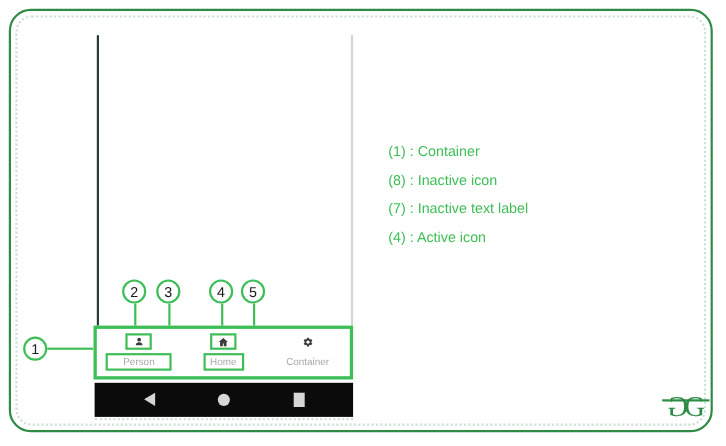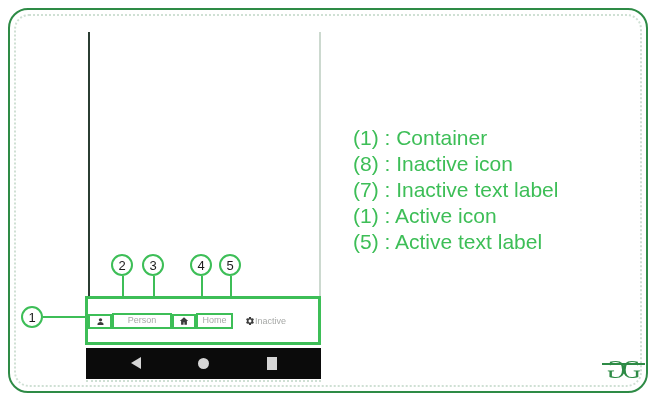--- a/index.html
+++ b/index.html
@@ -15,21 +15,21 @@
   
   .phone-left-edge{position:absolute;left:88px;top:32px;width:2px;height:265px;background:#2b3d33;}
   .phone-right-edge{position:absolute;left:319px;top:32px;width:2px;height:265px;background:#ccd9cf;}
   .screenshot-bottom-edge{position:absolute;left:86px;top:380px;width:235px;height:0;
                border-top:2px dotted #cfe0d4;}
 
   
   .nav-container{position:absolute;left:85px;top:296px;width:236px;height:49px;
                  border:3px solid #3DBE57;background:#ffffff;box-sizing:border-box;
                  display:flex;z-index:3;}
-  .nav-item{flex:1;display:flex;flex-direction:row;align-items:center;}
+  .nav-item{flex:1;display:flex;flex-direction:column;align-items:center;}
   .icon-slot{height:17px;margin-top:3px;margin-bottom:2px;display:flex;align-items:center;justify-content:center;}
   .icon-box{width:24px;height:15px;border:2px solid #3DBE57;box-sizing:border-box;
             display:flex;align-items:center;justify-content:center;background:#fff;}
   .label-box{width:60px;height:16px;border:2px solid #3DBE57;box-sizing:border-box;
              display:flex;align-items:center;justify-content:center;background:#fff;}
   .nav-label{font-size:9px;line-height:1;color:#a7a9a7;}
   .nav-label-plain{font-size:9px;line-height:16px;color:#a7a9a7;}
 
   
   .android-bar{position:absolute;left:86px;top:348px;width:235px;height:31px;background:#0b0b0b;z-index:3;}
@@ -39,21 +39,21 @@
   .home-circ{position:absolute;left:112px;top:10px;width:11px;height:11px;border-radius:50%;background:#d6d6d6;}
   .recents-sq{position:absolute;left:181px;top:9px;width:10px;height:13px;background:#d6d6d6;}
 
   
   .conn{position:absolute;background:#3DBE57;z-index:2;}
   .callout{position:absolute;width:22px;height:22px;border:2px solid #3DBE57;border-radius:50%;
            background:#ffffff;box-sizing:border-box;display:flex;align-items:center;justify-content:center;
            font-size:13px;color:#1c1c1c;z-index:4;}
 
   
-  .legend{position:absolute;left:353px;top:125px;color:#3DBE57;font-size:21px;line-height:26px;}
+  .legend{position:absolute;left:353px;top:125px;color:#3DBE57;font-size:13px;line-height:26px;}
 
   
   .logo{position:absolute;left:600px;top:355px;width:48px;height:30px;color:#2E8B46;
         font-family:"Liberation Serif",serif;font-size:26px;line-height:30px;text-align:center;}
   .logo .g{display:inline-block;}
   .logo .flip{transform:scaleX(-1);margin-right:-4px;}
   .logo-bar{position:absolute;left:2px;top:8px;width:43px;height:2px;background:#2E8B46;}
 
   svg{display:block;}
 </style>
@@ -102,21 +102,21 @@
     </div>
 
     <div class="nav-item">
       <div class="icon-slot">
         <span>
           <svg viewBox="0 0 24 24" width="10" height="10" fill="#3c3c3c">
             <path d="M19.14 12.94c.04-.3.06-.61.06-.94 0-.32-.02-.64-.07-.94l2.03-1.58c.18-.14.23-.41.12-.61l-1.92-3.32c-.12-.22-.37-.29-.59-.22l-2.39.96c-.5-.38-1.03-.7-1.62-.94L14.4 2.81c-.04-.24-.24-.41-.48-.41h-3.84c-.24 0-.43.17-.47.41L9.25 5.35c-.59.24-1.13.57-1.62.94l-2.39-.96c-.22-.08-.47 0-.59.22L2.74 8.87c-.12.21-.08.47.12.61l2.03 1.58c-.05.3-.09.63-.09.94s.02.64.07.94l-2.03 1.58c-.18.14-.23.41-.12.61l1.92 3.32c.12.22.37.29.59.22l2.39-.96c.5.38 1.03.7 1.62.94l.36 2.54c.05.24.24.41.48.41h3.84c.24 0 .44-.17.47-.41l.36-2.54c.59-.24 1.13-.56 1.62-.94l2.39.96c.22.08.47 0 .59-.22l1.92-3.32c.12-.22.07-.47-.12-.61l-2.01-1.58zM12 15.6c-1.98 0-3.6-1.62-3.6-3.6s1.62-3.6 3.6-3.6 3.6 1.62 3.6 3.6-1.62 3.6-3.6 3.6z"></path>
           </svg>
         </span>
       </div>
-      <span class="nav-label-plain">Inactive</span>
+      <span class="nav-label-plain">Container</span>
     </div>
   </div>
 
   <div class="android-bar">
     <span class="back-tri"></span>
     <span class="home-circ"></span>
     <span class="recents-sq"></span>
   </div>
   <div class="screenshot-bottom-edge"></div>
 
@@ -139,22 +139,21 @@
       <span>4</span>
     </div>
   <div class="callout" style="left:219px;top:254px;">
       <span>5</span>
     </div>
 
   <div class="legend">
     <div>(1) : Container</div>
     <div>(8) : Inactive icon</div>
     <div>(7) : Inactive text label</div>
-    <div>(1) : Active icon</div>
-    <div>(5) : Active text label</div>
+    <div>(4) : Active icon</div>
   </div>
 
   <div class="logo">
     <span class="g flip">G</span><span class="g">G</span>
     <div class="logo-bar"></div>
   </div>
 
 </div>
 
 </body></html>

